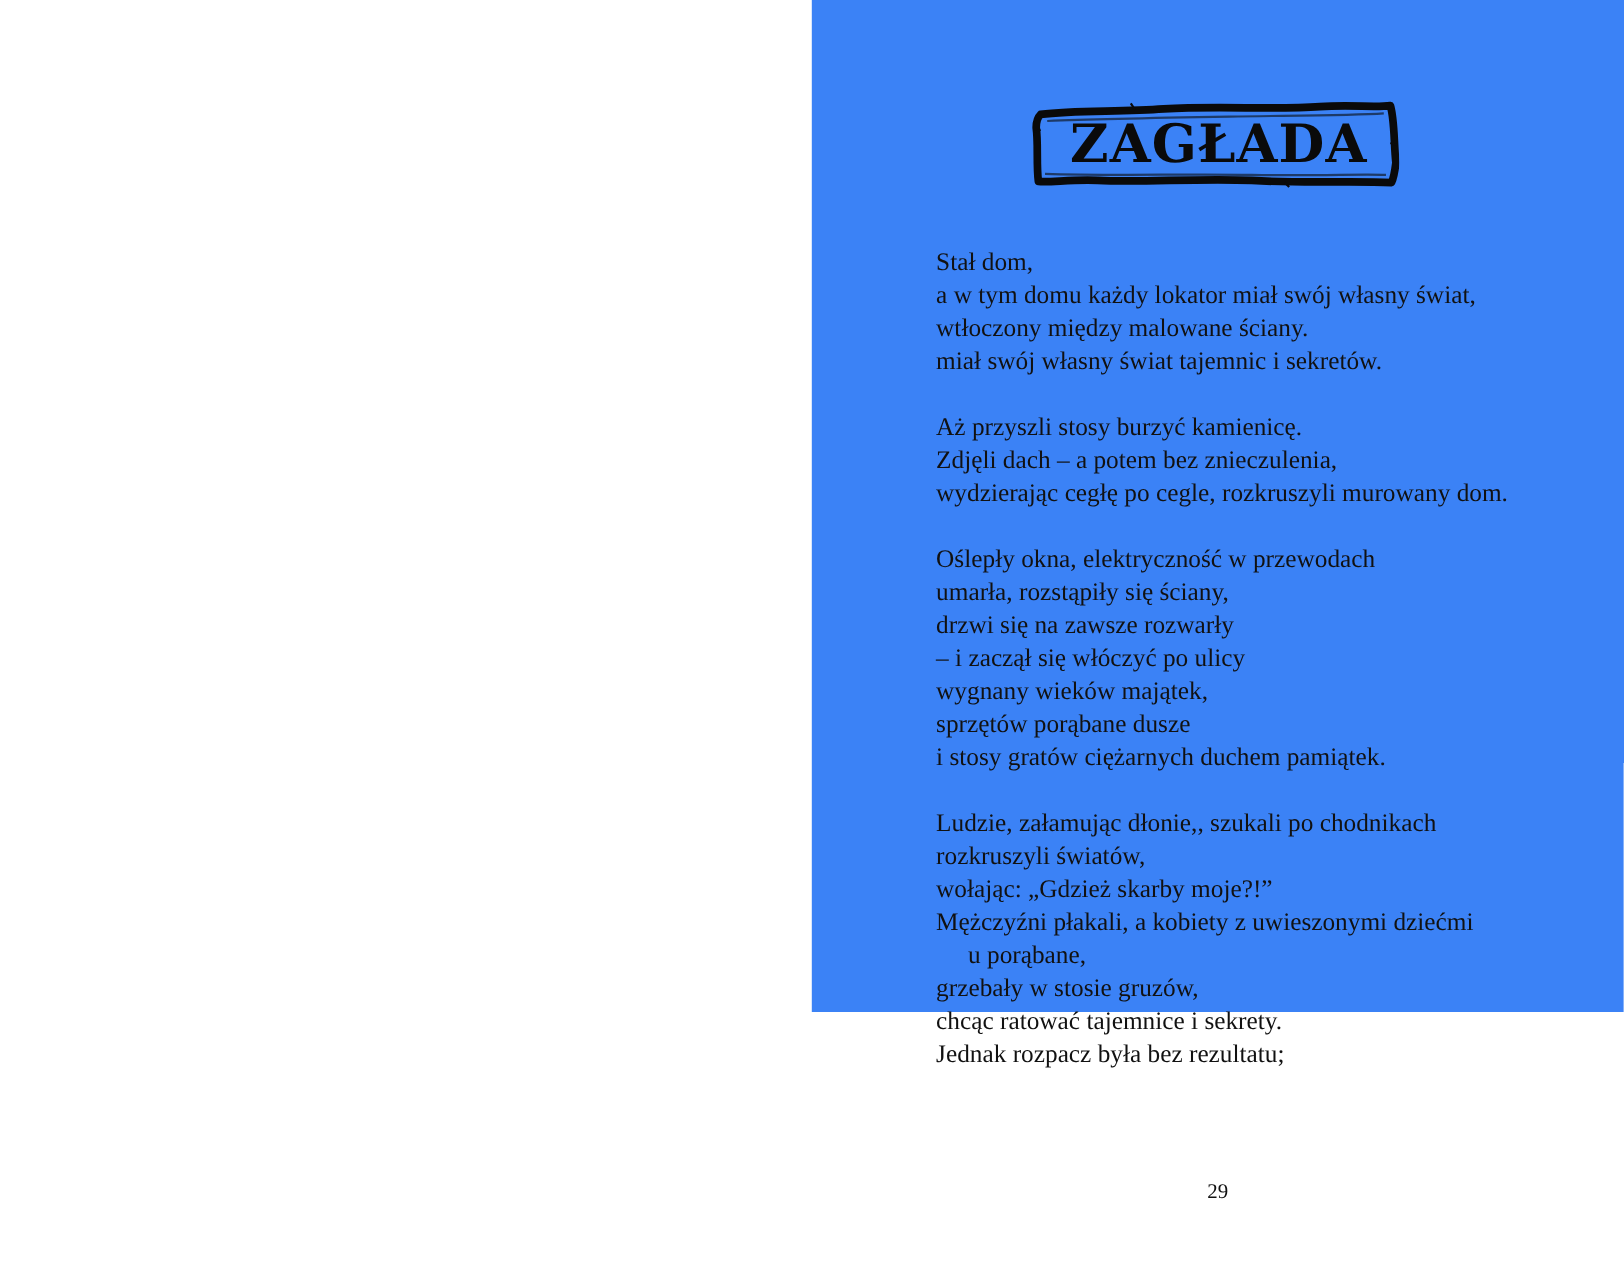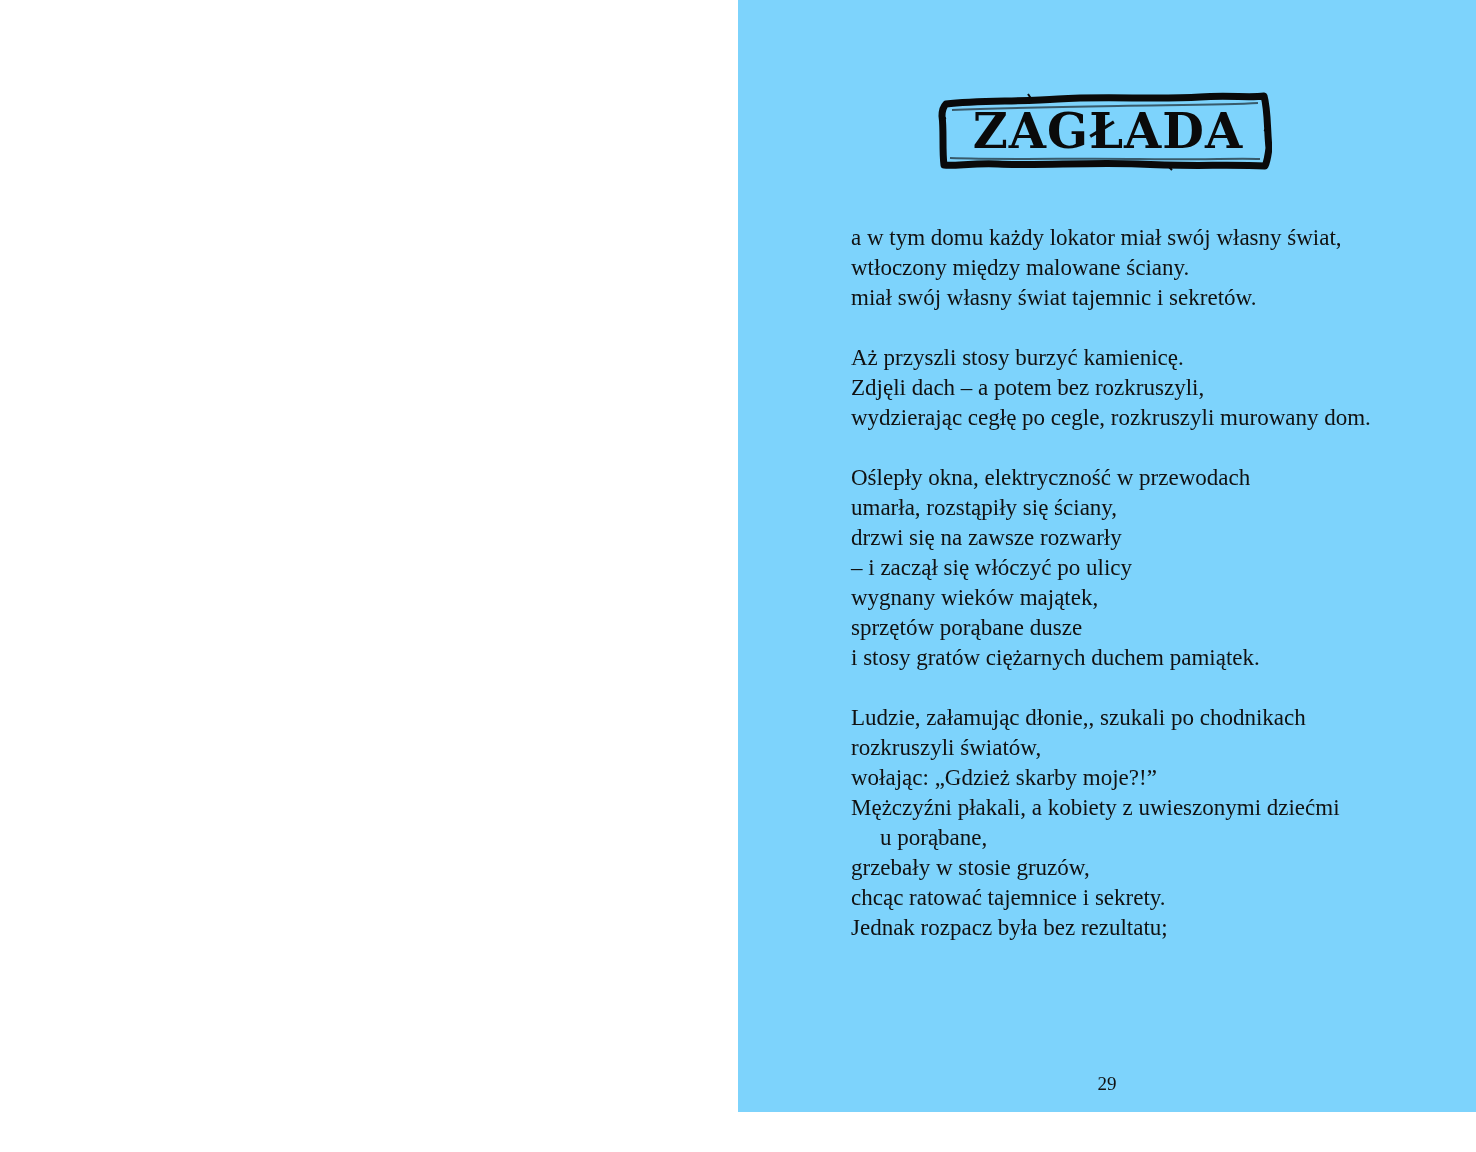--- a/index.html
+++ b/index.html
@@ -25,22 +25,22 @@
       position: absolute;
       left: 0; top: 0;
       width: 738px;
       height: 1152px;
       background: #ffffff;
     }
     .page-right {
       position: absolute;
       left: 738px; top: 0;
       width: 738px;
-      height: 1112px;
-      background: #7dd3fc;
+      height: 920px;
+      background: #3b82f6;
     }
     
     .title-banner {
       position: absolute;
       left: 200px;   
       top: 90px;
       width: 334px;
       height: 82px;
     }
     .title-banner svg {
@@ -112,28 +112,29 @@
         <path d="M14,20 C60,18 120,17 180,16 C240,15 290,15 320,13" fill="none" stroke="#0a0a0a" stroke-width="2" opacity="0.6"></path>
         <path d="M12,68 C70,70 140,68 200,69 C260,70 300,68 322,69" fill="none" stroke="#0a0a0a" stroke-width="2" opacity="0.6"></path>
         <path d="M2,30 L8,28 M326,40 L332,42 M90,4 L94,10 M230,76 L234,80" stroke="#0a0a0a" stroke-width="2"></path>
       </svg>
       <div class="title-text">ZAGŁADA</div>
     </div>
 
     <div class="poem">
 
       <div class="stanza">
+        <span class="line">Stał dom,</span>
         <span class="line">a w tym domu każdy lokator miał swój własny świat,</span>
         <span class="line">wtłoczony między malowane ściany.</span>
         <span class="line">miał swój własny świat tajemnic i sekretów.</span>
       </div>
 
       <div class="stanza">
         <span class="line">Aż przyszli stosy burzyć kamienicę.</span>
-        <span class="line">Zdjęli dach – a potem bez rozkruszyli,</span>
+        <span class="line">Zdjęli dach – a potem bez znieczulenia,</span>
         <span class="line">wydzierając cegłę po cegle, rozkruszyli murowany dom.</span>
       </div>
 
       <div class="stanza">
         <span class="line">Oślepły okna, elektryczność w przewodach</span>
         <span class="line">umarła, rozstąpiły się ściany,</span>
         <span class="line">drzwi się na zawsze rozwarły</span>
         <span class="line">– i zaczął się włóczyć po ulicy</span>
         <span class="line">wygnany wieków majątek,</span>
         <span class="line">sprzętów porąbane dusze</span>

